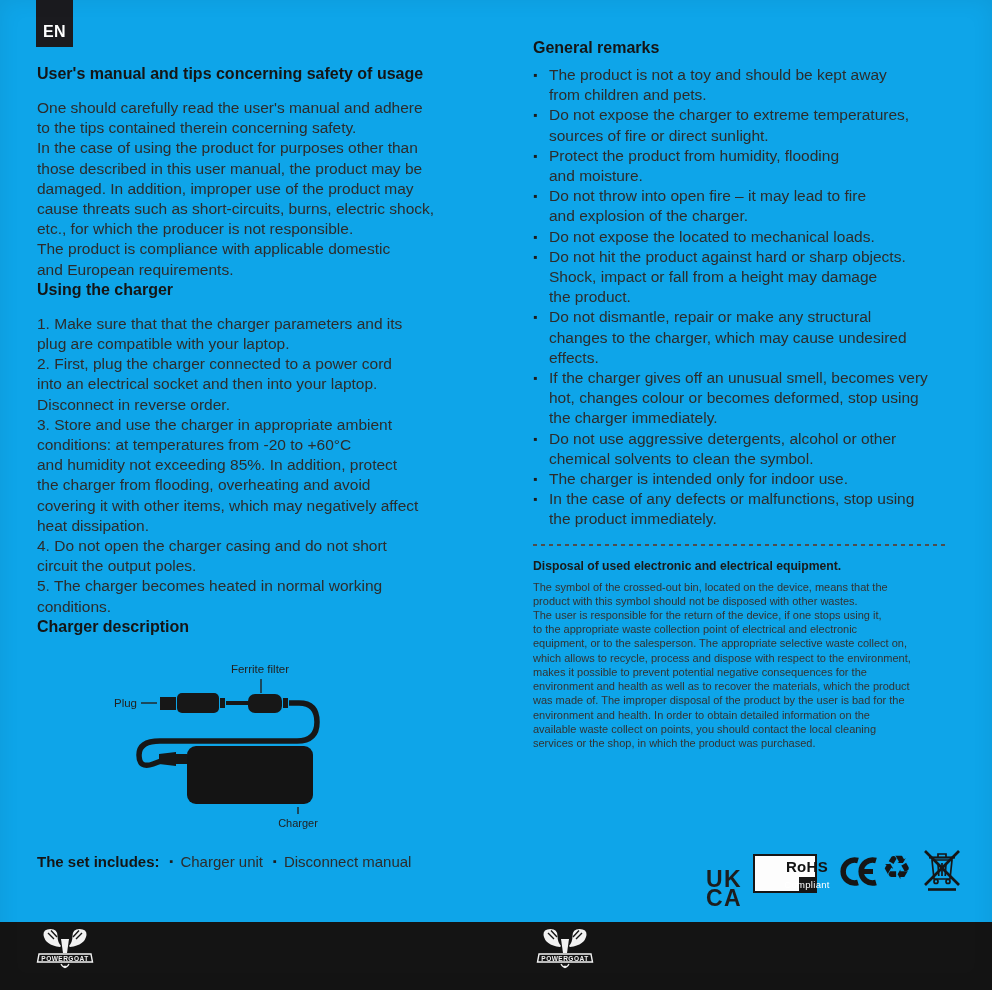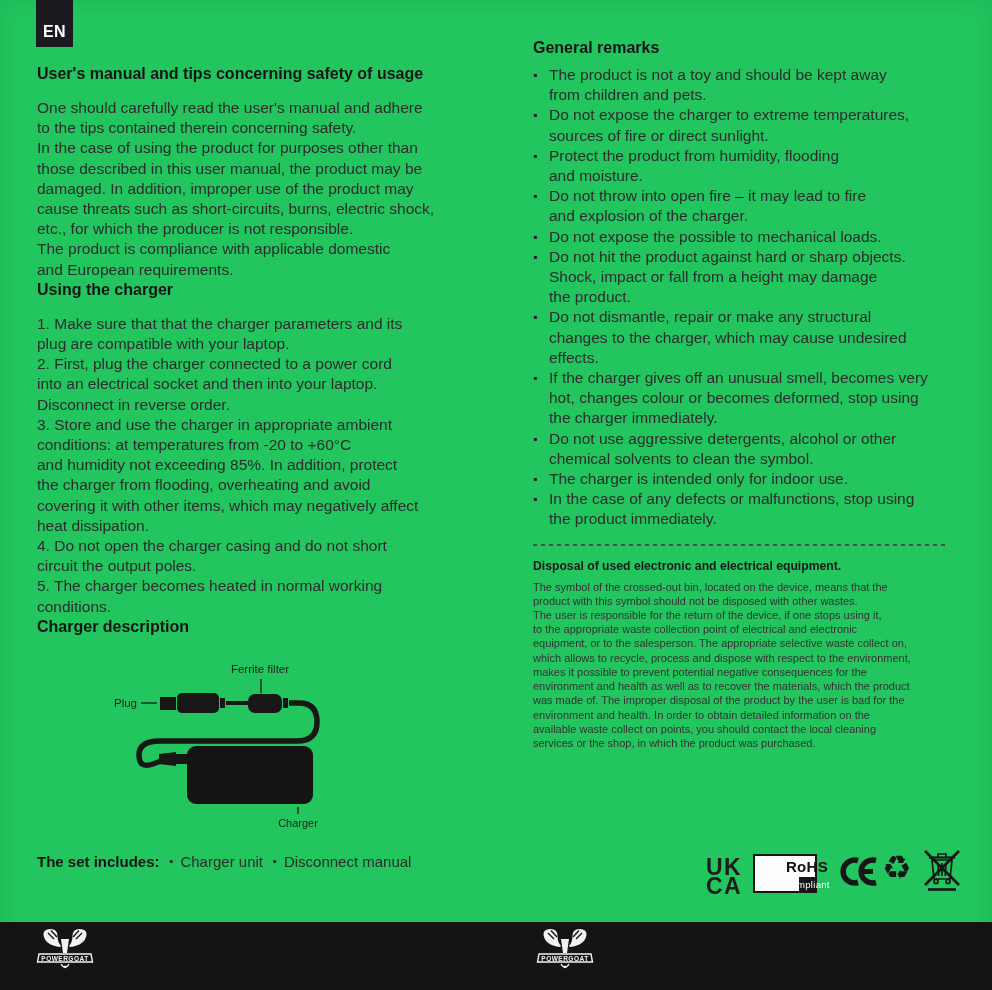--- a/index.html
+++ b/index.html
@@ -1,18 +1,18 @@
 <!DOCTYPE html>
 <html><head>
 <meta charset="utf-8">
 <style>
   html,body{margin:0;padding:0;}
   .page{
     position:relative;width:992px;height:990px;overflow:hidden;
-    background:#22c55e;
+    background:#0ea5e9;
     font-family:"Liberation Sans","DejaVu Sans",sans-serif;
     color:#2e2e2e;
   }
   .page::after{
     content:"";position:absolute;inset:0;pointer-events:none;
     box-shadow:inset 0 0 22px rgba(0,0,0,0.07);
   }
   .lang-badge{
     position:absolute;left:36px;top:0;width:37px;height:47px;
     background:#1b1b1f;color:#fff;font-weight:bold;font-size:16px;
@@ -48,21 +48,21 @@
   .disposal-body{
     margin-top:7px;font-size:11px;line-height:14.2px;white-space:pre-line;color:#333;
   }
   .diagram-wrap{margin:14px 0 0 63px;}
   .set-line{margin-top:16px;font-size:15px;color:#2c2c2c;}
   .set-line .lbl{font-weight:bold;color:#151515;}
   .set-line .sb{font-size:11px;vertical-align:2px;margin:0 7px 0 10px;color:#1c1c1c;}
   
   .marks{position:absolute;left:700px;top:846px;width:262px;height:50px;}
   .ukca{
-    position:absolute;left:6px;top:12px;font-weight:bold;font-size:23px;
+    position:absolute;left:6px;top:24px;font-weight:bold;font-size:23px;
     line-height:19px;color:#1d1d1d;letter-spacing:1.5px;text-align:left;
   }
   .rohs{
     position:absolute;left:53px;top:8px;width:64px;height:39px;
     border:2.5px solid #161616;background:#fdfdfd;box-sizing:border-box;
     display:flex;flex-direction:column;padding-left:44px;
   }
   .rohs-top{
     flex:1;display:flex;align-items:center;justify-content:center;
     font-weight:bold;font-size:15px;color:#131313;letter-spacing:.3px;
@@ -176,21 +176,21 @@
           <span class="btxt">Protect the product from humidity, flooding
 and moisture.</span>
         </li>
       <li>
           <span class="blt">▪</span>
           <span class="btxt">Do not throw into open fire – it may lead to fire
 and explosion of the charger.</span>
         </li>
       <li>
           <span class="blt">▪</span>
-          <span class="btxt">Do not expose the possible to mechanical loads.</span>
+          <span class="btxt">Do not expose the located to mechanical loads.</span>
         </li>
       <li>
           <span class="blt">▪</span>
           <span class="btxt">Do not hit the product against hard or sharp objects.
 Shock, impact or fall from a height may damage
 the product.</span>
         </li>
       <li>
           <span class="blt">▪</span>
           <span class="btxt">Do not dismantle, repair or make any structural

